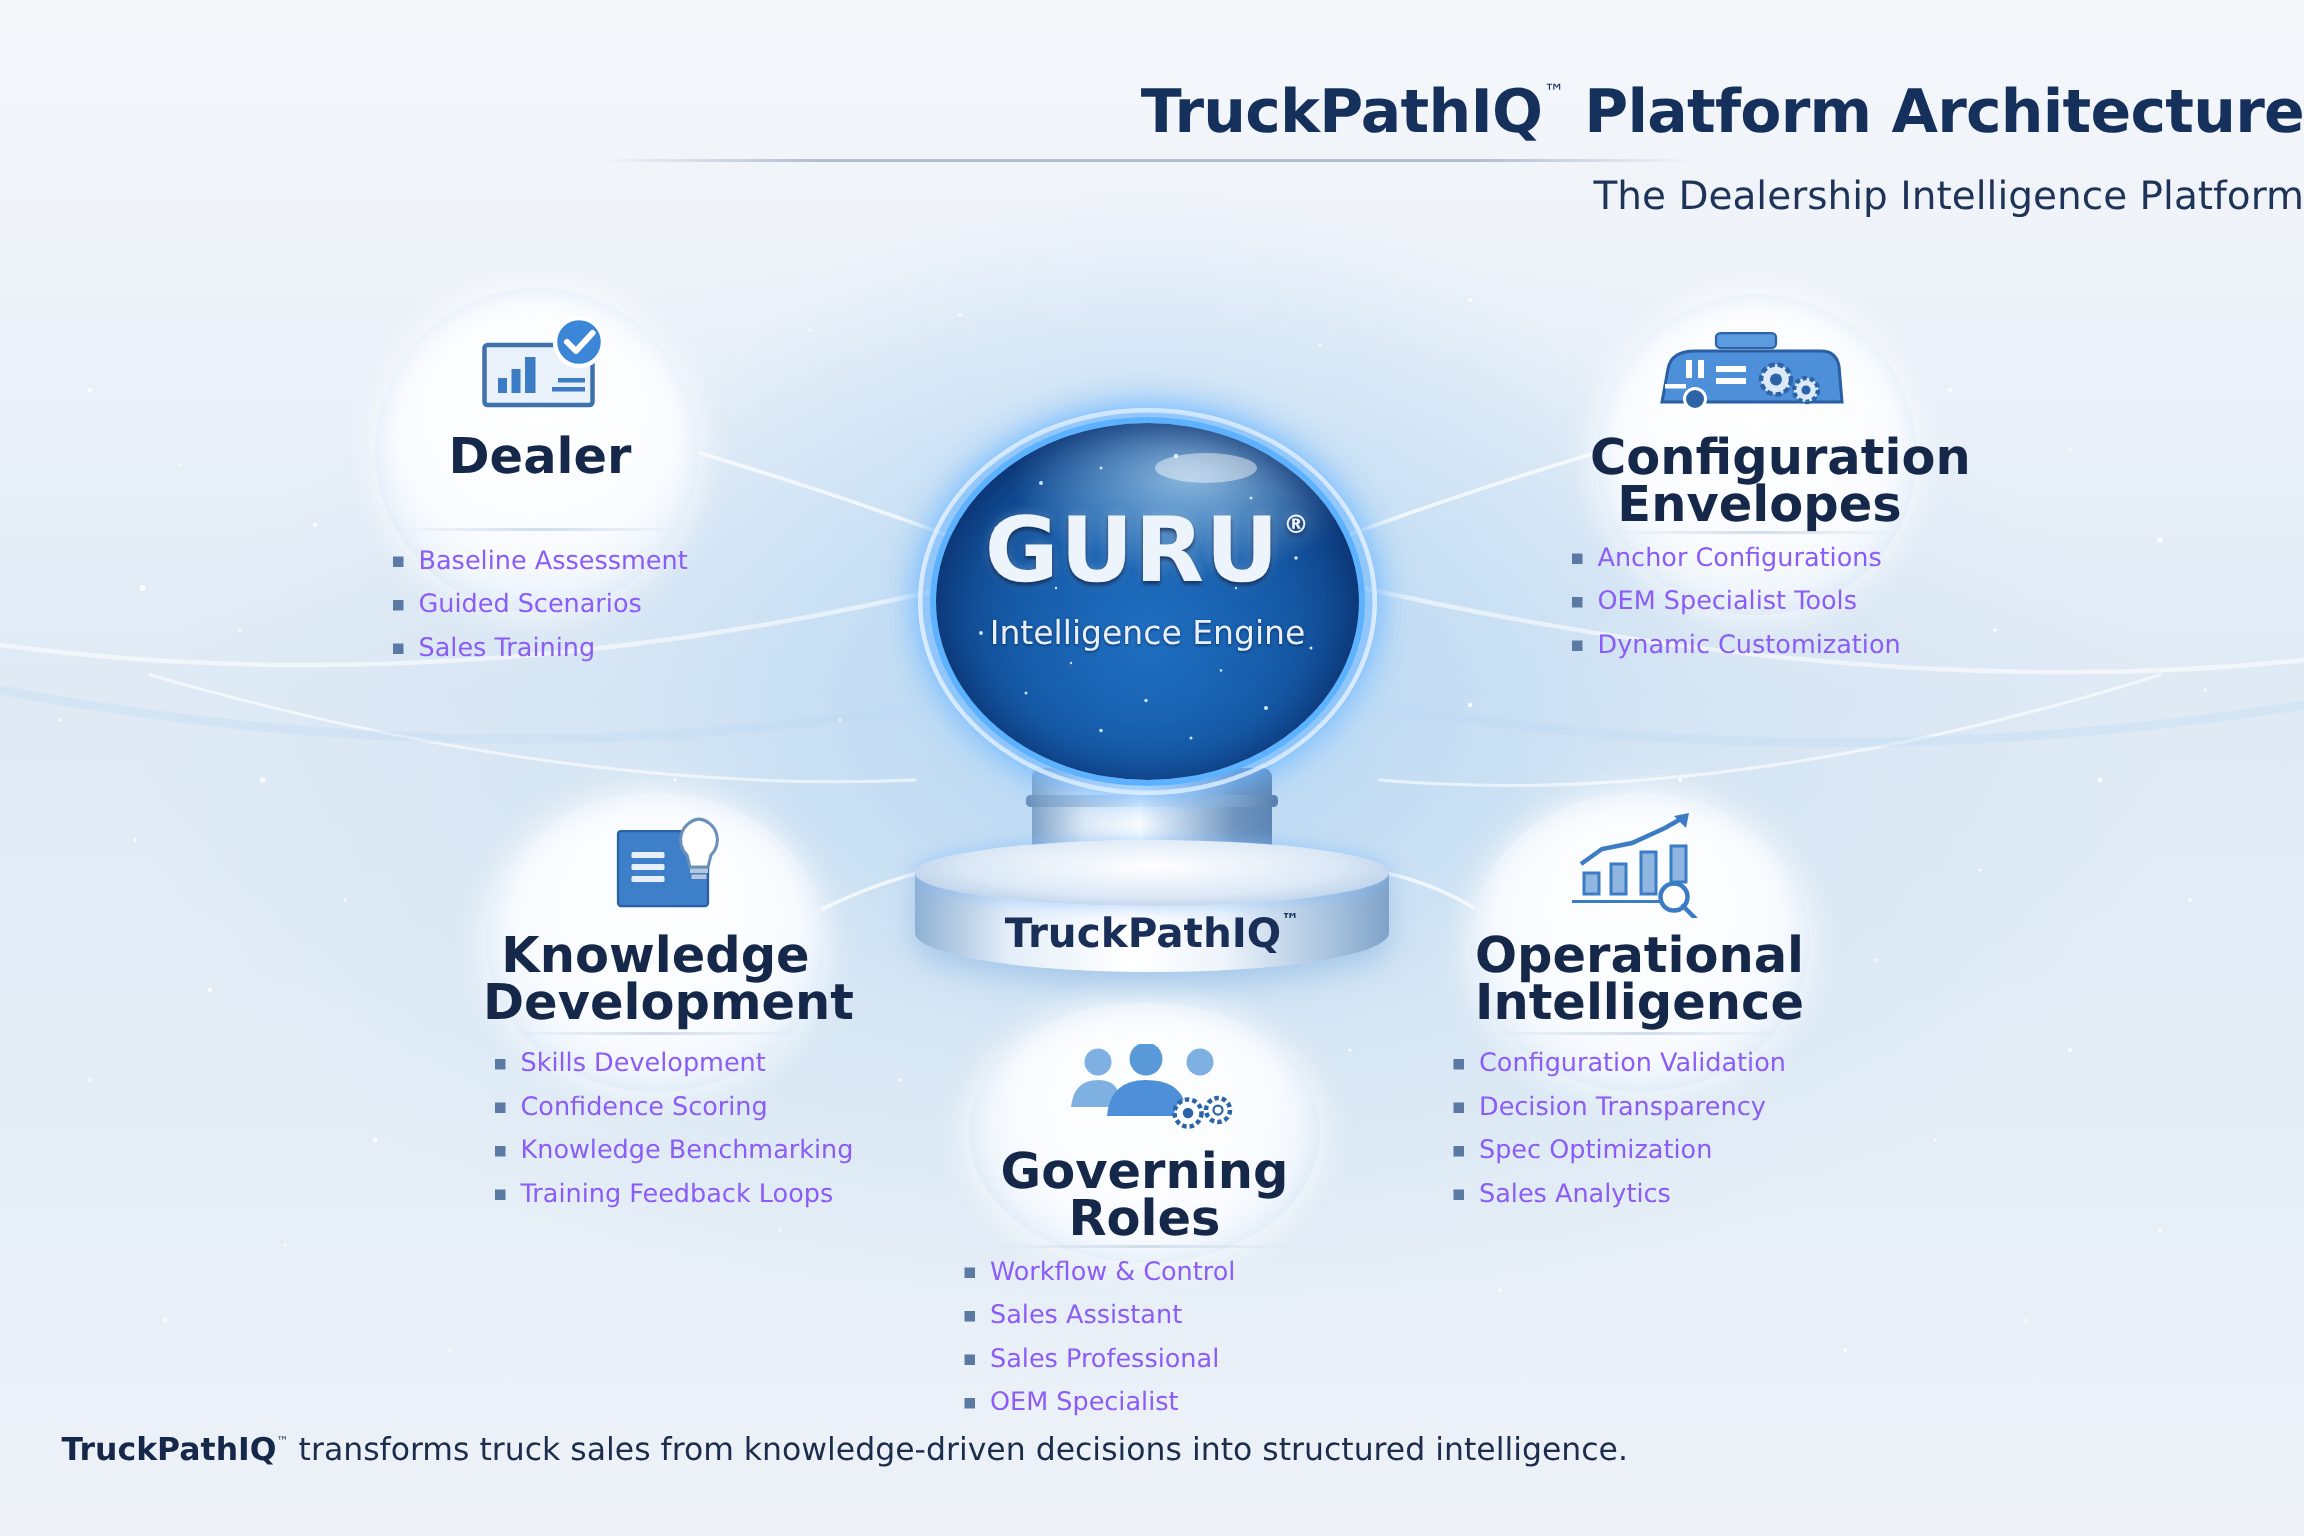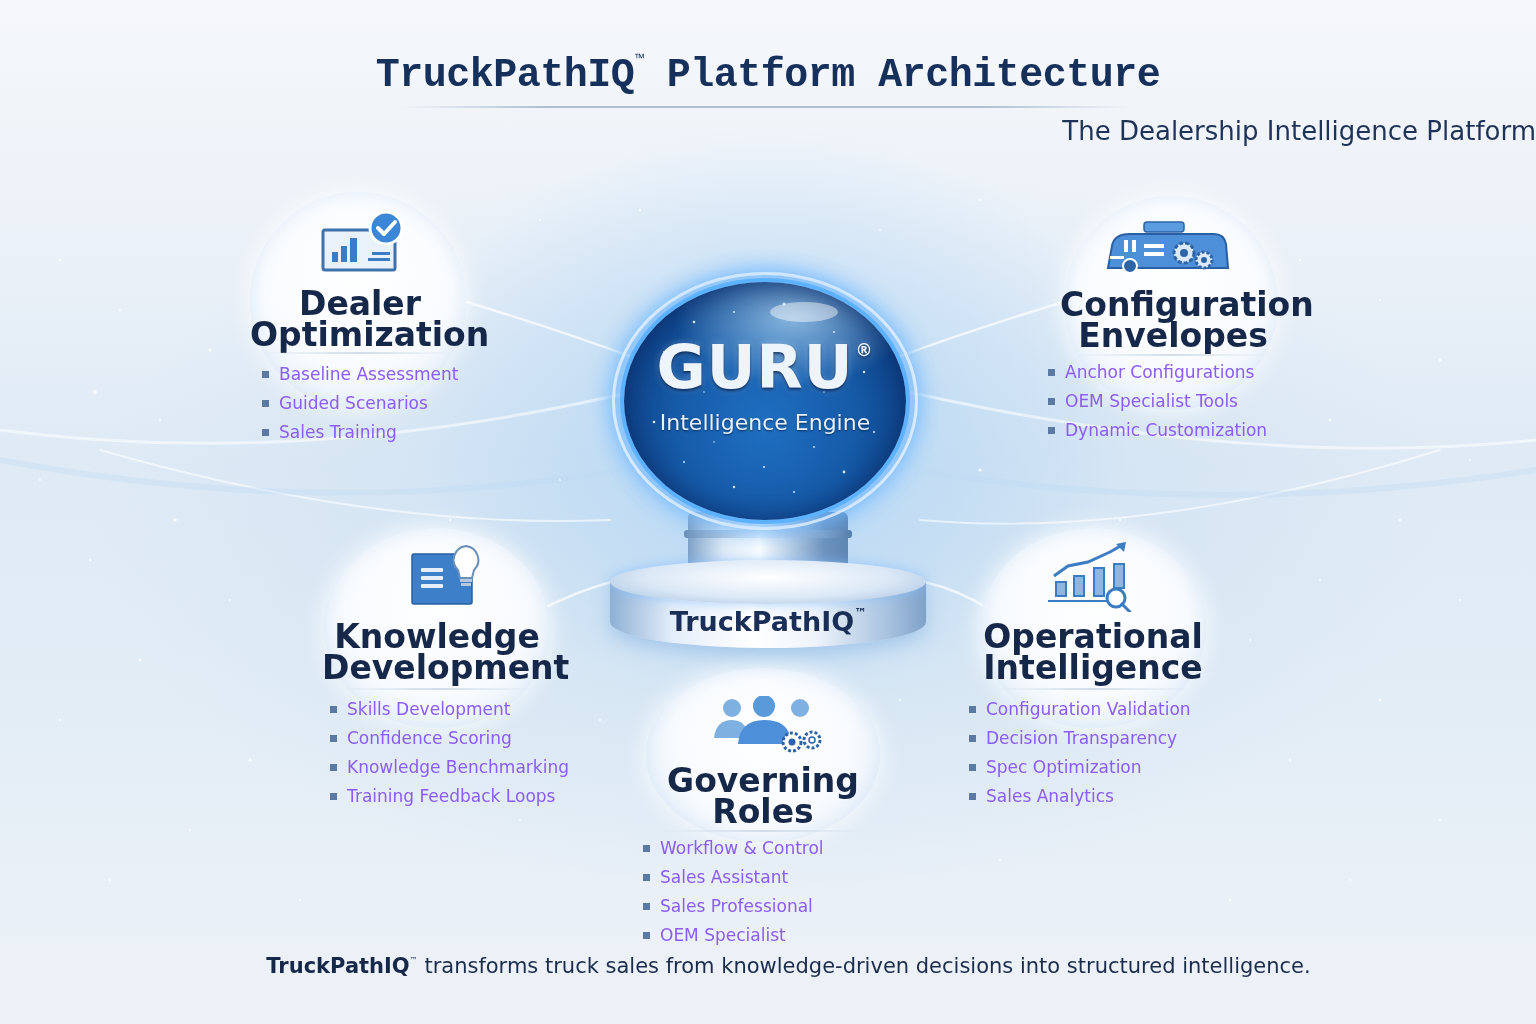--- a/index.html
+++ b/index.html
@@ -9,22 +9,22 @@
     font-family: "DejaVu Sans", "Liberation Sans", sans-serif;
     color: #14284b;
     background:
       radial-gradient(ellipse 520px 420px at 768px 420px, rgba(160,205,245,0.55), rgba(200,225,245,0) 70%),
       radial-gradient(ellipse 900px 500px at 768px 520px, rgba(185,215,240,0.55), rgba(230,240,250,0) 75%),
       linear-gradient(180deg, #f5f7fb 0%, #eef3f9 18%, #dfeaf5 45%, #e3edf6 70%, #eef2f8 100%);
   }
   .sparkles { position: absolute; inset: 0; pointer-events: none; }
 
   .title {
-    position: absolute; left: 0; right: 0; top: 52px; text-align: center;
-    font-size: 40px; font-weight: bold; color: #16305c; letter-spacing: -0.5px; font-family: Liberation Mono, monospace;
+    position: absolute; left: 0; right: 0; top: 52px; text-align: right;
+    font-size: 40px; font-weight: bold; color: #16305c; letter-spacing: -0.5px;
   }
   .title sup { font-size: 14px; font-weight: normal; vertical-align: 22px; margin-left: 1px; }
   .title-rule {
     position: absolute; left: 400px; width: 730px; top: 106px; height: 2px;
     background: linear-gradient(90deg, rgba(170,185,205,0), rgba(170,185,205,0.9) 20%, rgba(170,185,205,0.9) 80%, rgba(170,185,205,0));
   }
   .subtitle {
     position: absolute; left: 0; right: 0; top: 116px; text-align: right;
     font-size: 26px; color: #1e3358;
   }
@@ -107,21 +107,21 @@
     border-radius: 0 0 158px 158px / 0 0 26px 26px;
     box-shadow: 0 8px 18px rgba(120,170,225,0.45);
   }
   .ped-label {
     position: absolute; left: 610px; width: 316px; top: 606px; text-align: center;
     font-size: 27px; font-weight: bold; color: #1a2f58;
   }
   .ped-label sup { font-size: 12px; vertical-align: 14px; font-weight: bold; }
 
   .footer {
-    position: absolute; left: 13px; right: 0; top: 954px; text-align: center;
+    position: absolute; left: 13px; right: 0; top: 954px; text-align: left;
     font-size: 21px; color: #1b2c4c; margin-left: 28px;
   }
   .footer b { font-weight: bold; color: #16284a; }
   .footer sup { font-size: 8px; vertical-align: 10px; }
 </style>
 </head>
 <body>
 
 <svg class="sparkles" width="1536" height="1024" viewBox="0 0 1536 1024">
   <g fill="#ffffff" opacity="0.85">
@@ -194,21 +194,20 @@
   <rect x="12" y="42" width="6" height="10" fill="#3b7cc4"></rect>
   <rect x="21" y="36" width="6" height="16" fill="#3b7cc4"></rect>
   <rect x="30" y="28" width="7" height="24" fill="#3b7cc4"></rect>
   <rect x="52" y="42" width="18" height="3" fill="#3b7cc4"></rect>
   <rect x="48" y="48" width="22" height="3" fill="#3b7cc4"></rect>
   <circle cx="66" cy="18" r="16" fill="#3b86d6" stroke="#ffffff" stroke-width="3"></circle>
   <path d="M 58 18 L 64 24 L 75 12" stroke="#ffffff" stroke-width="4" fill="none" stroke-linecap="round" stroke-linejoin="round"></path>
 </svg>
 <div class="node-title" style="left:250px; width:220px; top:288px;">
   <div>Dealer</div>
-  <div>Optimization</div>
 </div>
 <div class="node-rule" style="left:262px; width:196px; top:352px;"></div>
 <ul class="bullets" style="left:262px; top:360px;">
   <li>
       <span class="sq"></span>
       <span>Baseline Assessment</span>
     </li>
   <li>
       <span class="sq"></span>
       <span>Guided Scenarios</span>

